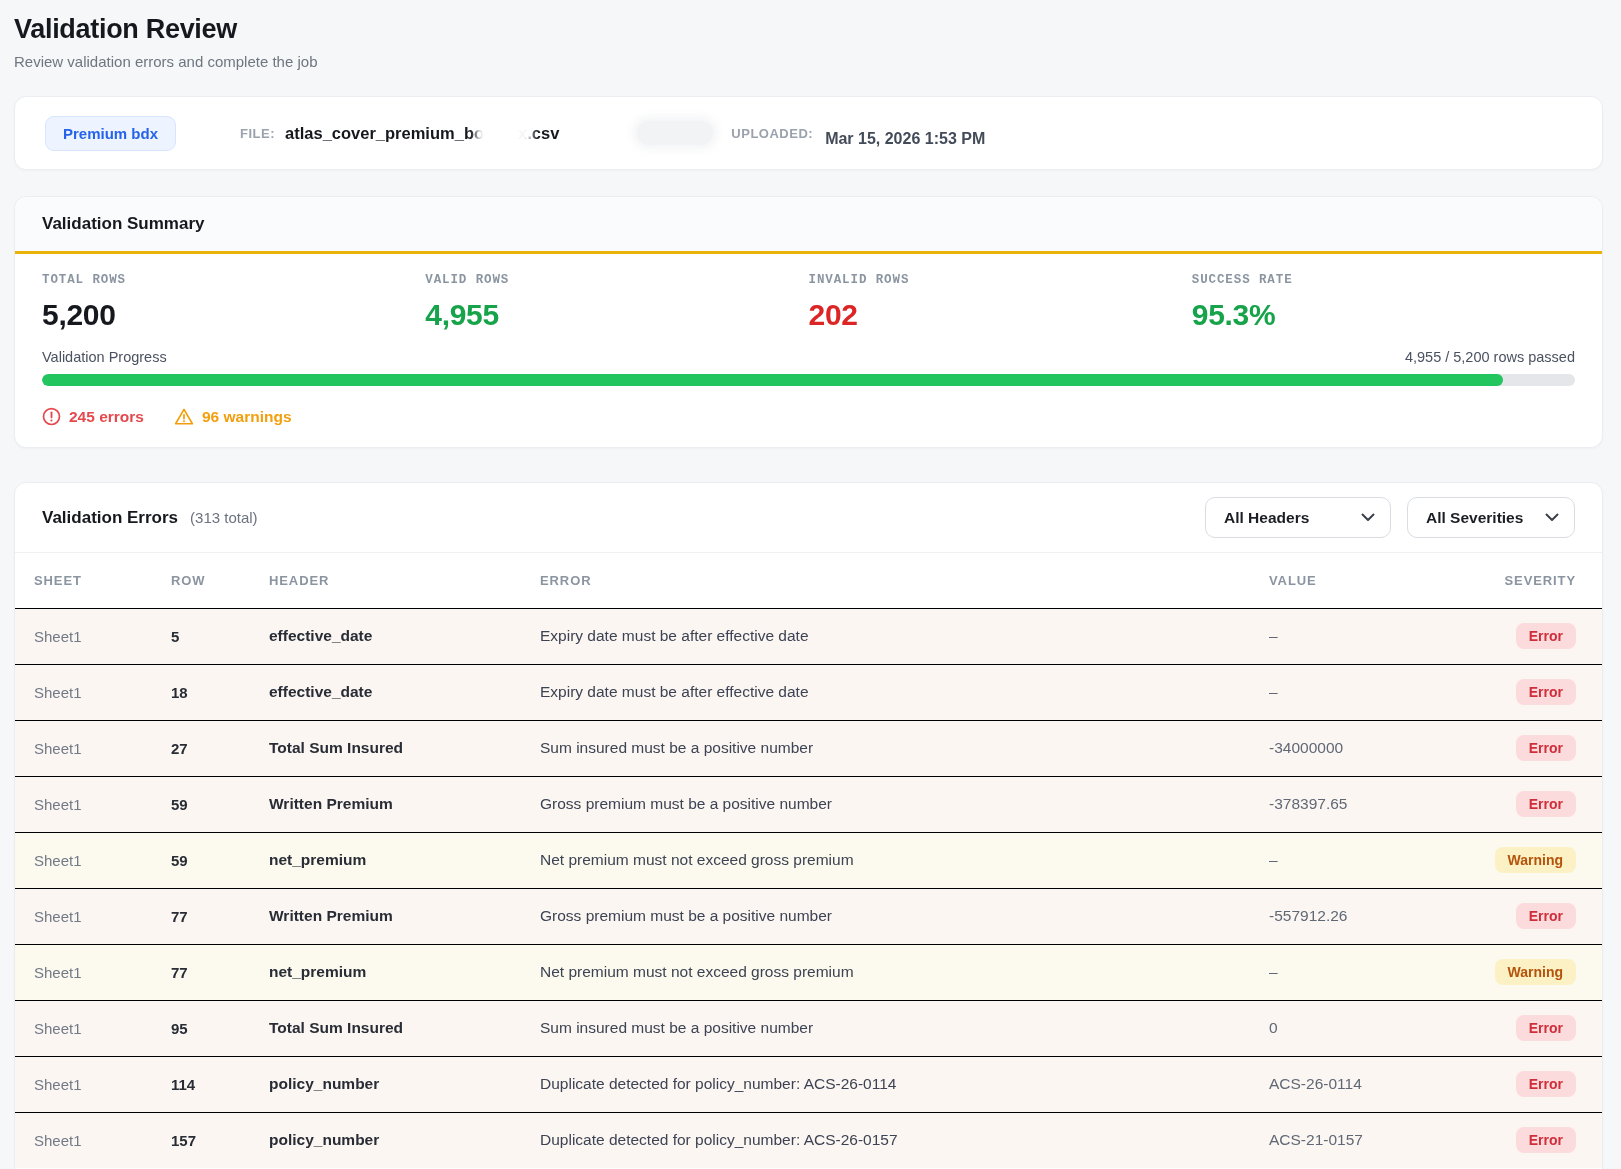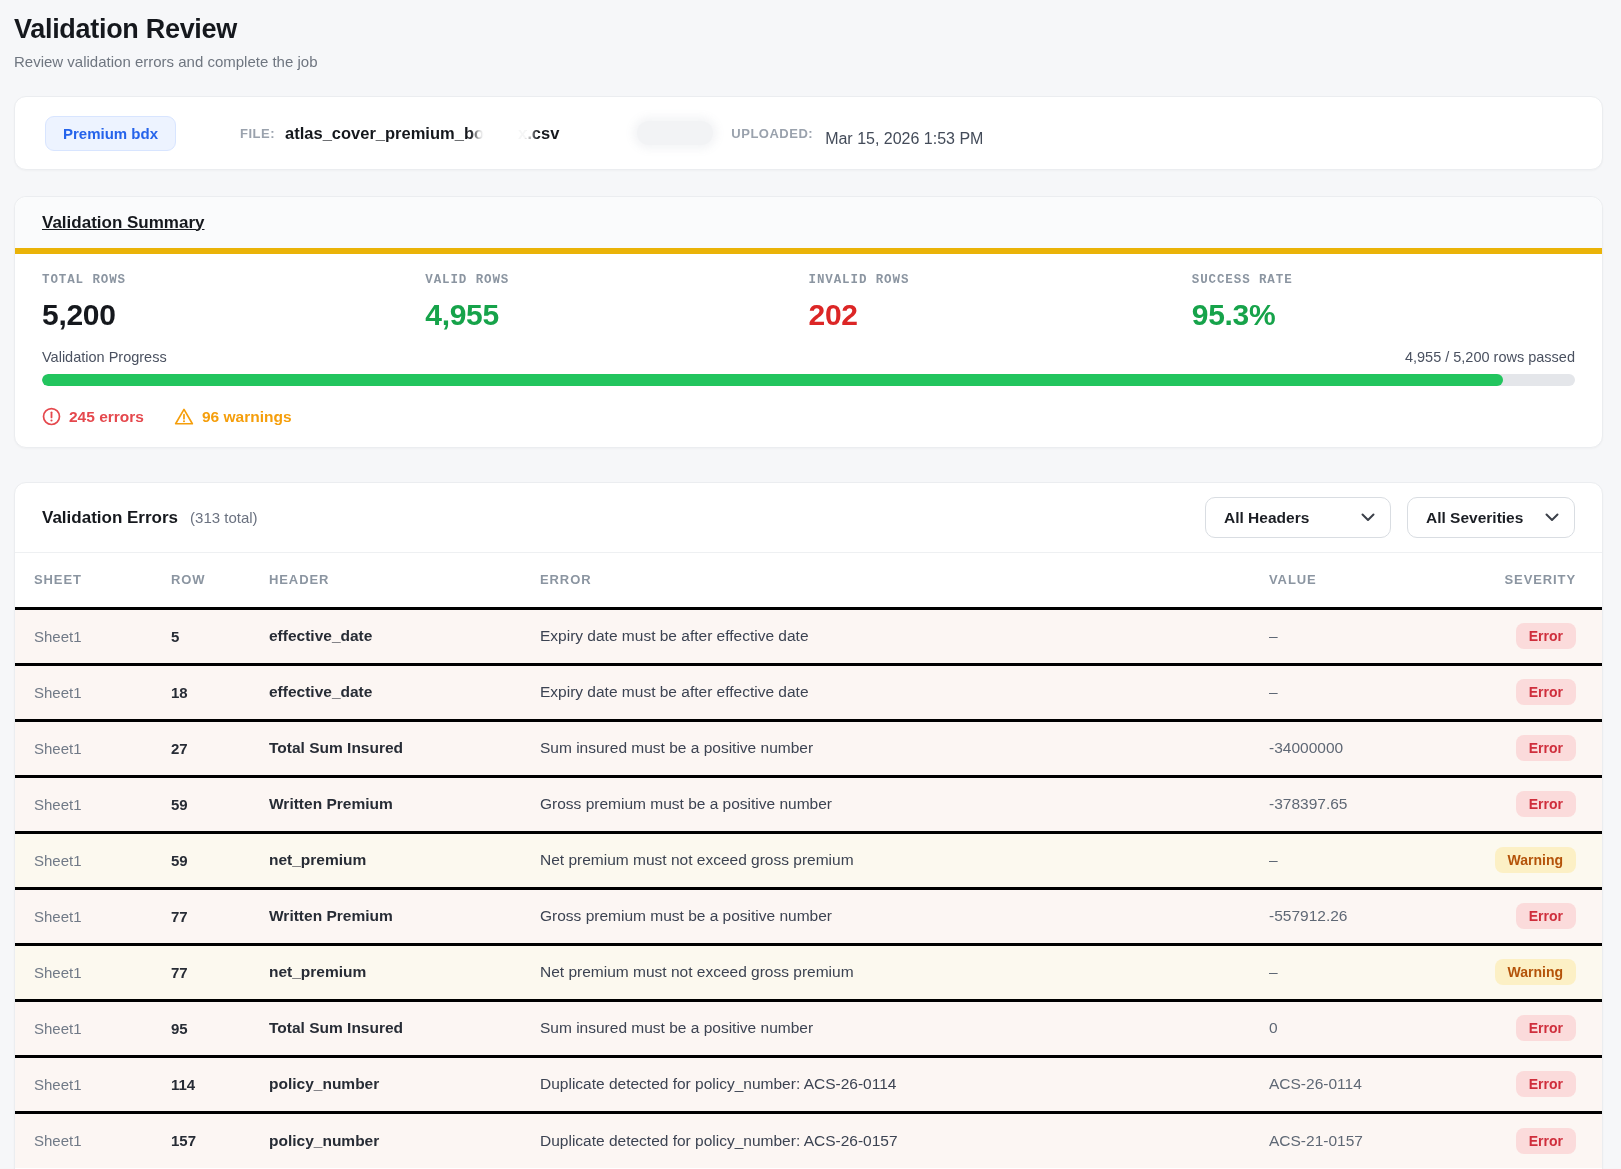--- a/index.html
+++ b/index.html
@@ -34,27 +34,27 @@
   .file-name { margin-left:10px; font-size:16.5px; font-weight:700; color:#15181d; display:flex; align-items:center; }
   .redact-inline {
     display:inline-block; width:44px; height:22px; margin:0 -8px 0 -2px; border-radius:6px;
     background:rgba(255,255,255,0.96); box-shadow:0 0 7px 6px rgba(255,255,255,0.96); position:relative; z-index:2;
   }
   .redact-pill {
     margin-left:78px; width:76px; height:24px; border-radius:12px;
     background:#f2f3f5; box-shadow:0 0 8px 4px rgba(242,243,245,0.95);
   }
   .uploaded-label { margin-left:18px; }
-  .uploaded-value { margin-left:12px; font-size:16px; font-weight:400; color:#434b59;margin-top:12px; }
+  .uploaded-value { margin-left:12px; font-size:16px; font-weight:700; color:#434b59;margin-top:12px; }
 
   
   .summary-card { margin-top:26px; }
   .card-header {
     padding:0 27px; height:57px; display:flex; align-items:center;
-    background:#fafbfc; border-bottom:6px solid #eab308; border-radius:12px 12px 0 0;text-decoration:underline;
+    background:#fafbfc; border-bottom:3px solid #eab308; border-radius:12px 12px 0 0;
   }
   .card-header-title { font-size:17px; font-weight:700; color:#15181d; }
   .summary-body { padding:19px 27px 21px 27px; }
   .stats-grid { display:grid; grid-template-columns:repeat(4,1fr); }
   .stat-label { font-size:12.5px; font-weight:600; letter-spacing:0.9px; color:#8b95a1;font-family:Liberation Mono, monospace; }
   .stat-value { margin-top:11px; font-size:30px; font-weight:700; letter-spacing:-0.3px; }
   .progress-row { margin-top:17px; display:flex; justify-content:space-between; align-items:baseline; }
   .progress-label, .progress-right { font-size:14.5px; color:#4a5160; }
   .progress-track { margin-top:9px; height:12px; border-radius:7px; background:var(--progress-track,#e4e6ea); overflow:hidden; }
   .progress-fill { height:100%; border-radius:7px; background:var(--progress-fill,#22c55e); }
@@ -82,21 +82,21 @@
 
   table { width:100%; border-collapse:collapse; table-layout:fixed; }
   col.c-sheet { width:156px; } col.c-row { width:98px; } col.c-header { width:271px; }
   col.c-error { width:729px; } col.c-value { width:200px; } col.c-sev { width:133px; }
   thead th {
     height:55px; text-align:left; vertical-align:middle;
     font-size:13px; font-weight:600; letter-spacing:0.9px; color:#8b95a1;
   }
   thead th:first-child, tbody td:first-child { padding-left:19px; }
   thead th:last-child, tbody td:last-child { text-align:right; padding-right:26px; }
-  tbody tr { border-top:3px solid #000000; height:56px; }
+  tbody tr { border-top:1px solid #000000; height:56px; }
   tbody tr.sev-error { background:var(--row-error-bg,#fcf6f3); }
   tbody tr.sev-warning { background:var(--row-warning-bg,#fcf9ef); }
   td { vertical-align:middle; }
   td.cell-sheet { font-size:15px; color:#717a87; }
   td.cell-row { font-size:15px; font-weight:600; color:#272c35; }
   td.cell-header { font-size:15.5px; font-weight:600; color:#272c35; }
   td.cell-error { font-size:15.5px; color:#3c4352; }
   td.cell-value { font-size:15.5px; color:#5f6875; }
   .sev-badge {
     display:inline-block; border-radius:8px; padding:5px 13px;

